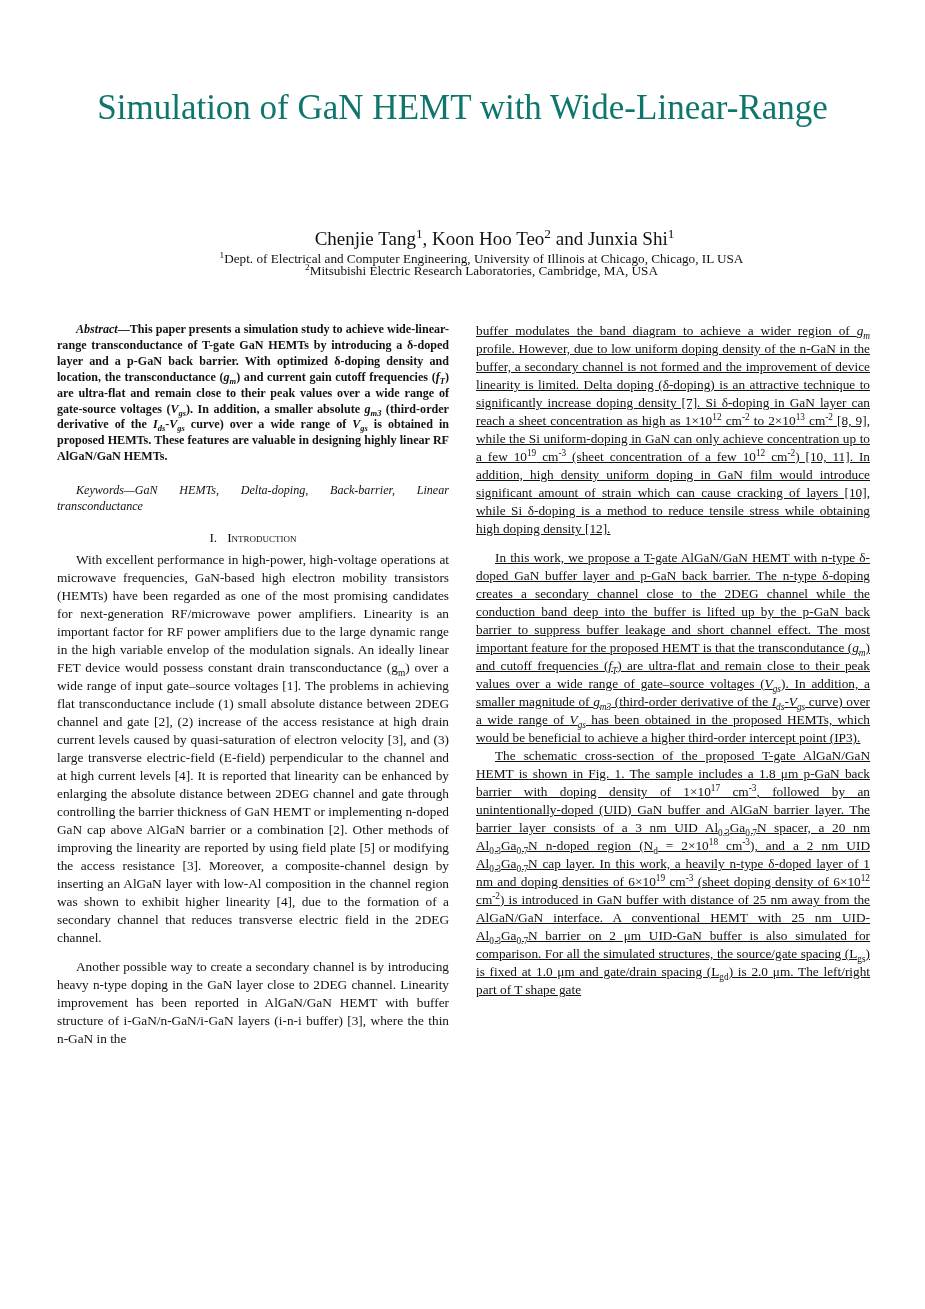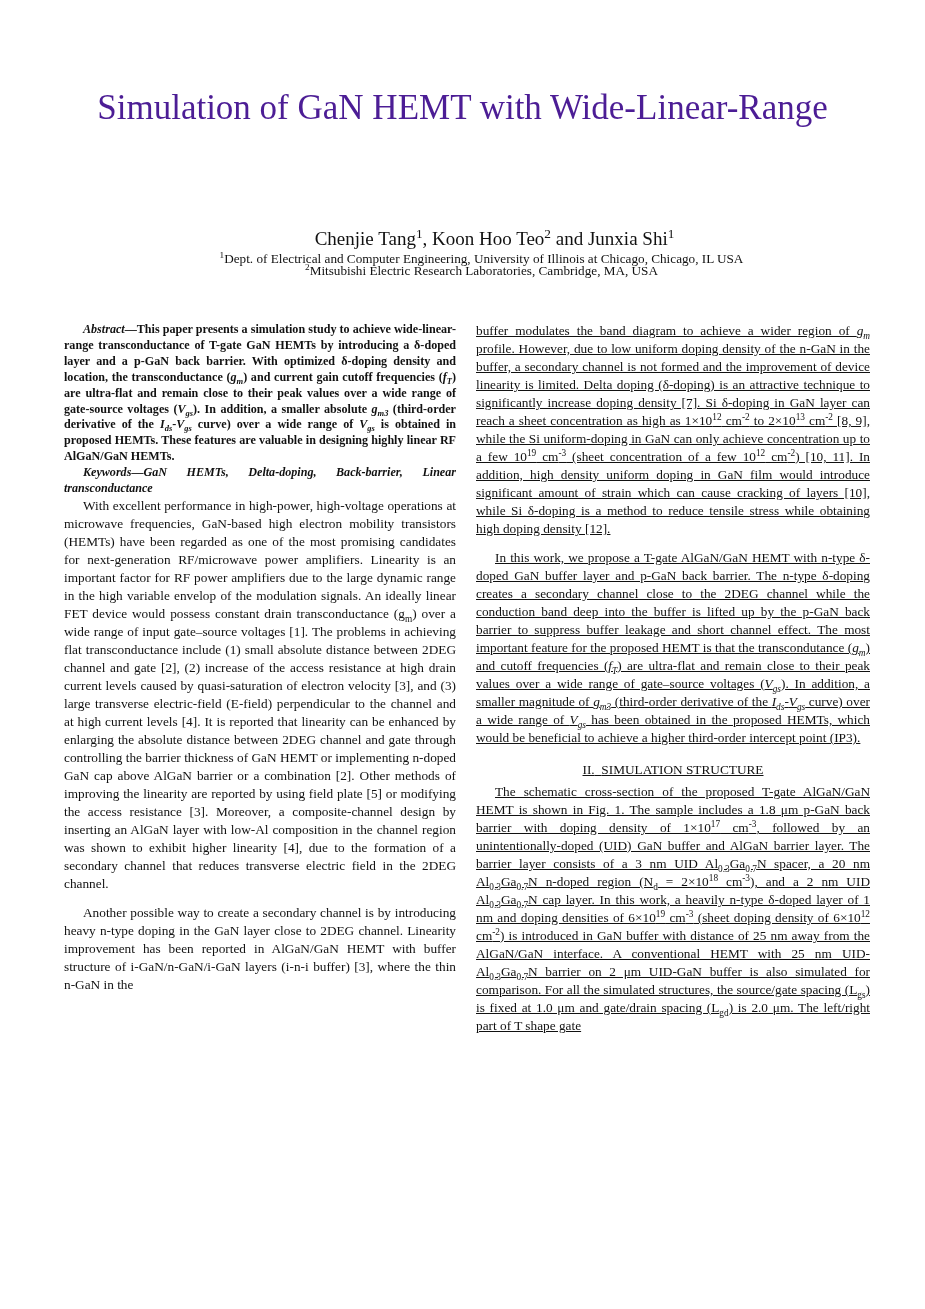--- a/index.html
+++ b/index.html
@@ -1,33 +1,33 @@
 <!DOCTYPE html>
 <html><head>
 <meta charset="utf-8">
 <style>
   html, body { margin: 0; padding: 0; background: #ffffff; }
   body { width: 925px; height: 1309px; position: relative; overflow: hidden;
          font-family: "Liberation Serif", "DejaVu Serif", serif; color: #111; }
   .title { position: absolute; left: 0; width: 925px; top: 86px; text-align: center;
-           font-size: 35px; line-height: 43px; color: #4c1d95; }
+           font-size: 35px; line-height: 43px; color: #0f766e; }
   .authors { position: absolute; left: 0; width: 925px; top: 230px; text-align: center;
              font-size: 19px; line-height: 18px; padding-left: 32px; }
   .affil { position: absolute; left: 0; width: 925px; text-align: center;
            font-size: 13.2px; line-height: 17px; padding-left: 19px; }
   .affil1 { top: 250px; }
   .affil2 { top: 262px; }
   sup, sub { font-size: 70%; line-height: 0; }
   .col { position: absolute; top: 322px; width: 392px; font-size: 13.3px; line-height: 18px; }
-  .col-left { left: 64px; }
+  .col-left { left: 57px; }
   .col-right { left: 476px; width: 394px; text-decoration: underline; }
   p { margin: 0; text-align: justify; text-indent: 19px; }
   .abstract { font-weight: bold; font-size: 12.1px; line-height: 15.9px; }
   .abstract .lead, .keywords .lead { font-style: italic; }
-  .keywords { font-weight: bold; font-style: italic; font-size: 12.1px; line-height: 15.9px; }
+  .keywords { font-weight: normal; font-style: italic; font-size: 12.1px; line-height: 15.9px; margin-top: 18px; }
   .section-heading { text-align: center; font-size: 13.3px; line-height: 18px; margin: 14px 0 4px 0; text-indent: 0; }
   .sc { font-variant: small-caps; }
   .gap { height: 11px; }
   i { font-style: italic; }
 </style>
 </head>
 <body>
 
 <div class="title">
   <div>Simulation of GaN HEMT with Wide-Linear-Range</div>
@@ -38,27 +38,27 @@
 </div>
 
 <div class="affil affil1"><sup>1</sup><span>Dept. of Electrical and Computer Engineering, University of Illinois at Chicago, Chicago, IL USA</span></div>
 <div class="affil affil2"><sup>2</sup><span>Mitsubishi Electric Research Laboratories, Cambridge, MA, USA</span></div>
 
 <div class="col col-left">
   <p class="abstract"><span class="lead">Abstract</span><span>—</span><span>This paper presents a simulation study to achieve wide-linear-range transconductance of T-gate GaN HEMTs by introducing a δ-doped layer and a p-GaN back barrier. With optimized δ-doping density and location, the transconductance (</span><i>g</i><sub><i>m</i></sub><span>) and current gain cutoff frequencies (</span><i>f</i><sub><i>T</i></sub><span>) are ultra-flat and remain close to their peak values over a wide range of gate-source voltages (</span><i>V</i><sub><i>gs</i></sub><span>). In addition, a smaller absolute </span><i>g</i><sub><i>m3</i></sub><span> (third-order derivative of the </span><i>I</i><sub><i>ds</i></sub><span>-</span><i>V</i><sub><i>gs</i></sub><span> curve) over a wide range of </span><i>V</i><sub><i>gs</i></sub><span> is obtained in proposed HEMTs. These features are valuable in designing highly linear RF AlGaN/GaN HEMTs.</span></p>
 
   <p class="keywords"><span>Keywords</span><span>—GaN HEMTs, Delta-doping, Back-barrier, Linear transconductance</span></p>
 
+  <p class="section-heading"><span>I.</span>&nbsp;&nbsp;&nbsp;<span class="sc">Introduction</span></p>
 
   <p><span>With excellent performance in high-power, high-voltage operations at microwave frequencies, GaN-based high electron mobility transistors (HEMTs) have been regarded as one of the most promising candidates for next-generation RF/microwave power amplifiers. Linearity is an important factor for RF power amplifiers due to the large dynamic range in the high variable envelop of the modulation signals. An ideally linear FET device would possess constant drain transconductance (g</span><sub>m</sub><span>) over a wide range of input gate–source voltages [1]. The problems in achieving flat transconductance include (1) small absolute distance between 2DEG channel and gate [2], (2) increase of the access resistance at high drain current levels caused by quasi-saturation of electron velocity [3], and (3) large transverse electric-field (E-field) perpendicular to the channel and at high current levels [4]. It is reported that linearity can be enhanced by enlarging the absolute distance between 2DEG channel and gate through controlling the barrier thickness of GaN HEMT or implementing n-doped GaN cap above AlGaN barrier or a combination [2]. Other methods of improving the linearity are reported by using field plate [5] or modifying the access resistance [3]. Moreover, a composite-channel design by inserting an AlGaN layer with low-Al composition in the channel region was shown to exhibit higher linearity [4], due to the formation of a secondary channel that reduces transverse electric field in the 2DEG channel.</span></p>
   <div class="gap"></div>
   <p><span>Another possible way to create a secondary channel is by introducing heavy n-type doping in the GaN layer close to 2DEG channel. Linearity improvement has been reported in AlGaN/GaN HEMT with buffer structure of i-GaN/n-GaN/i-GaN layers (i-n-i buffer) [3], where the thin n-GaN in the</span></p>
 </div>
 
 <div class="col col-right">
   <p style="text-indent:0"><span>buffer modulates the band diagram to achieve a wider region of </span><i>g</i><sub><i>m</i></sub><span> profile. However, due to low uniform doping density of the n-GaN in the buffer, a secondary channel is not formed and the improvement of device linearity is limited.  Delta doping (δ-doping) is an attractive technique to significantly increase doping density [7]. Si δ-doping in GaN layer can reach a sheet concentration as high as 1×10</span><sup>12</sup><span> cm</span><sup>-2</sup><span> to 2×10</span><sup>13</sup><span> cm</span><sup>-2</sup><span> [8, 9], while the Si uniform-doping in GaN can only achieve concentration up to a few 10</span><sup>19</sup><span> cm</span><sup>-3</sup><span> (sheet concentration of a few 10</span><sup>12</sup><span> cm</span><sup>-2</sup><span>) [10, 11]. In addition, high density uniform doping in GaN film would introduce significant amount of strain which can cause cracking of layers [10], while Si δ-doping is a method to reduce tensile stress while obtaining high doping density [12].</span></p>
   <div class="gap"></div>
   <p><span>In this work, we propose a T-gate AlGaN/GaN HEMT with n-type δ-doped GaN buffer layer and p-GaN back barrier. The n-type δ-doping creates a secondary channel close to the 2DEG channel while the conduction band deep into the buffer is lifted up by the p-GaN back barrier to suppress buffer leakage and short channel effect. The most important feature for the proposed HEMT is that the transcondutance (</span><i>g</i><sub><i>m</i></sub><span>) and cutoff frequencies (</span><i>f</i><sub><i>T</i></sub><span>) are ultra-flat and remain close to their peak values over a wide range of gate–source voltages (</span><i>V</i><sub><i>gs</i></sub><span>). In addition, a smaller magnitude of </span><i>g</i><sub><i>m3</i></sub><span> (third-order derivative of the </span><i>I</i><sub><i>ds</i></sub><span>-</span><i>V</i><sub><i>gs</i></sub><span> curve) over a wide range of </span><i>V</i><sub><i>gs</i></sub><span> has been obtained in the proposed HEMTs, which would be beneficial to achieve a higher third-order intercept point (IP3).</span></p>
 
-  <p class="section-heading"><span>II.</span>&nbsp;&nbsp;<span>SIMULATION STRUCTURE</span></p>
 
   <p><span>The schematic cross-section of the proposed T-gate AlGaN/GaN HEMT is shown in Fig. 1. The sample includes a 1.8 μm p-GaN back barrier with doping density of 1×10</span><sup>17</sup><span> cm</span><sup>-3</sup><span>, followed by an unintentionally-doped (UID) GaN buffer and AlGaN barrier layer. The barrier layer consists of a 3 nm UID Al</span><sub>0.3</sub><span>Ga</span><sub>0.7</sub><span>N spacer, a 20 nm Al</span><sub>0.3</sub><span>Ga</span><sub>0.7</sub><span>N n-doped region (N</span><sub>d</sub><span> = 2×10</span><sup>18</sup><span> cm</span><sup>-3</sup><span>), and a 2 nm UID Al</span><sub>0.3</sub><span>Ga</span><sub>0.7</sub><span>N cap layer. In this work, a heavily n-type δ-doped layer of 1 nm and doping densities of 6×10</span><sup>19</sup><span> cm</span><sup>-3</sup><span> (sheet doping density of 6×10</span><sup>12</sup><span> cm</span><sup>-2</sup><span>) is introduced in GaN buffer with distance of 25 nm away from the AlGaN/GaN interface. A conventional HEMT with 25 nm UID-Al</span><sub>0.3</sub><span>Ga</span><sub>0.7</sub><span>N barrier on 2 μm UID-GaN buffer is also simulated for comparison. For all the simulated structures, the source/gate spacing (L</span><sub>gs</sub><span>) is fixed at 1.0 μm and gate/drain spacing (L</span><sub>gd</sub><span>) is 2.0 μm. The left/right part of T shape gate</span></p>
 </div>
 
 </body></html>

